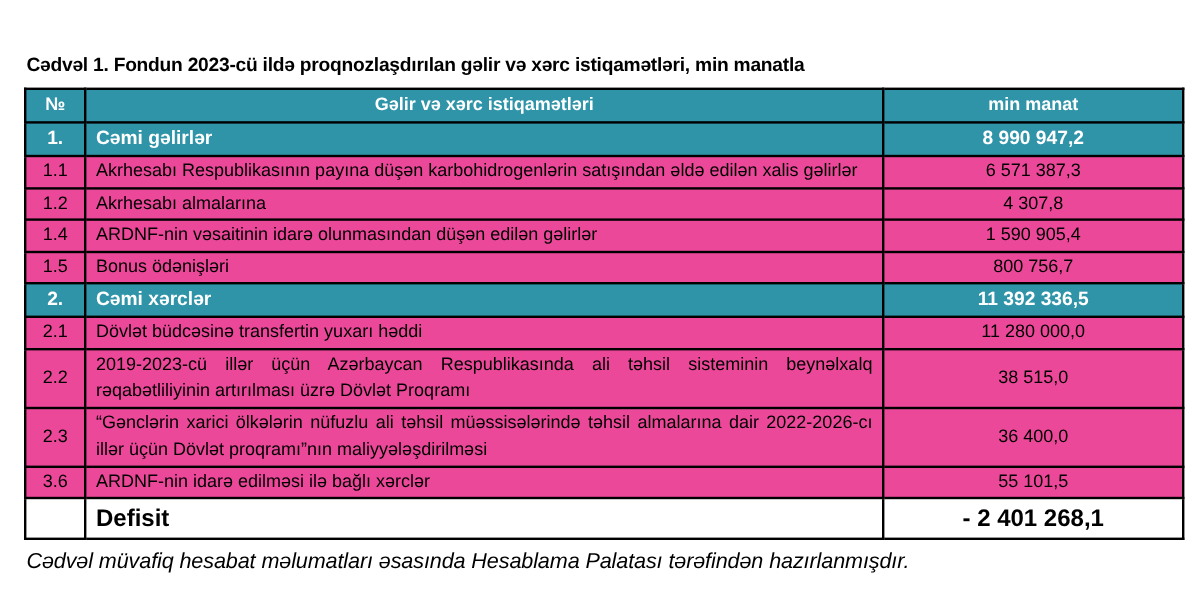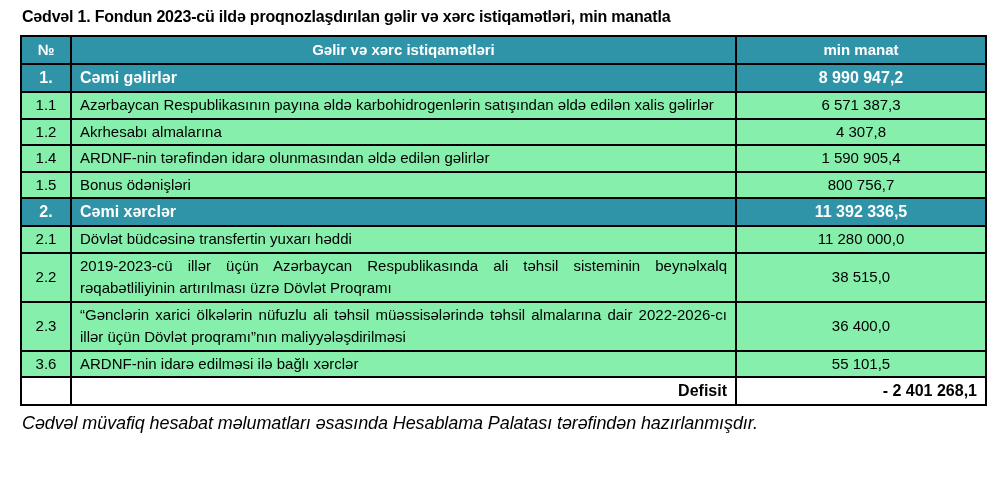--- a/index.html
+++ b/index.html
@@ -8,20 +8,21 @@
     height: 501px;
     background: #ffffff;
     overflow: hidden;
     font-family: "Liberation Sans", "DejaVu Sans", sans-serif;
     color: #000000;
   }
   .page {
     width: 1000px;
     height: 437px;
     padding: 7px 15px 0 20px;
+    margin-top: 38px;
   }
   .title {
     font-size: 16px;
     font-weight: bold;
     letter-spacing: -0.2px;
     margin: 1px 0 9px 2px;
     white-space: nowrap;
   }
   table.main {
     border-collapse: collapse;
@@ -47,39 +48,38 @@
     font-size: 16px;
     text-align: center;
     height: 28px;
   }
 
   
   td.col-no    { text-align: center; }
   td.col-label { text-align: left; }
   td.col-value { text-align: center; }
 
-  tr.row-item td { background: #86efac; height: 26px; }
+  tr.row-item td { background: #ec4899; height: 26px; }
   tr.row-item td.col-label {
     text-align: justify;
     text-align-last: left;
   }
 
   tr.row-section td {
     background: var(--accent, #3094A9);
     color: #ffffff;
     font-weight: bold;
     font-size: 16px;
     height: 28px;
   }
 
   tr.row-total td {
     font-weight: bold;
-    font-size: 16px;
+    font-size: 20px;
     height: 28px;
-    text-align: right;
   }
 
   .footer {
     font-size: 18px;
     font-style: italic;
     margin: 7px 0 0 2px;
     letter-spacing: -0.1px;
     white-space: nowrap;
   }
 </style>
@@ -104,31 +104,31 @@
       </tr>
     </thead>
     <tbody id="table-body">
         <tr class="row-section">
     <td class="col-no">1.</td>
     <td class="col-label">Cəmi gəlirlər</td>
     <td class="col-value">8 990 947,2</td>
   </tr>
         <tr class="row-item">
     <td class="col-no">1.1</td>
-    <td class="col-label">Azərbaycan Respublikasının payına əldə karbohidrogenlərin satışından əldə edilən xalis gəlirlər</td>
+    <td class="col-label">Akrhesabı Respublikasının payına düşən karbohidrogenlərin satışından əldə edilən xalis gəlirlər</td>
     <td class="col-value">6 571 387,3</td>
   </tr>
         <tr class="row-item">
     <td class="col-no">1.2</td>
     <td class="col-label">Akrhesabı almalarına</td>
     <td class="col-value">4 307,8</td>
   </tr>
         <tr class="row-item">
     <td class="col-no">1.4</td>
-    <td class="col-label">ARDNF-nin tərəfindən idarə olunmasından əldə edilən gəlirlər</td>
+    <td class="col-label">ARDNF-nin vəsaitinin idarə olunmasından düşən edilən gəlirlər</td>
     <td class="col-value">1 590 905,4</td>
   </tr>
         <tr class="row-item">
     <td class="col-no">1.5</td>
     <td class="col-label">Bonus ödənişləri</td>
     <td class="col-value">800 756,7</td>
   </tr>
         <tr class="row-section">
     <td class="col-no">2.</td>
     <td class="col-label">Cəmi xərclər</td>

